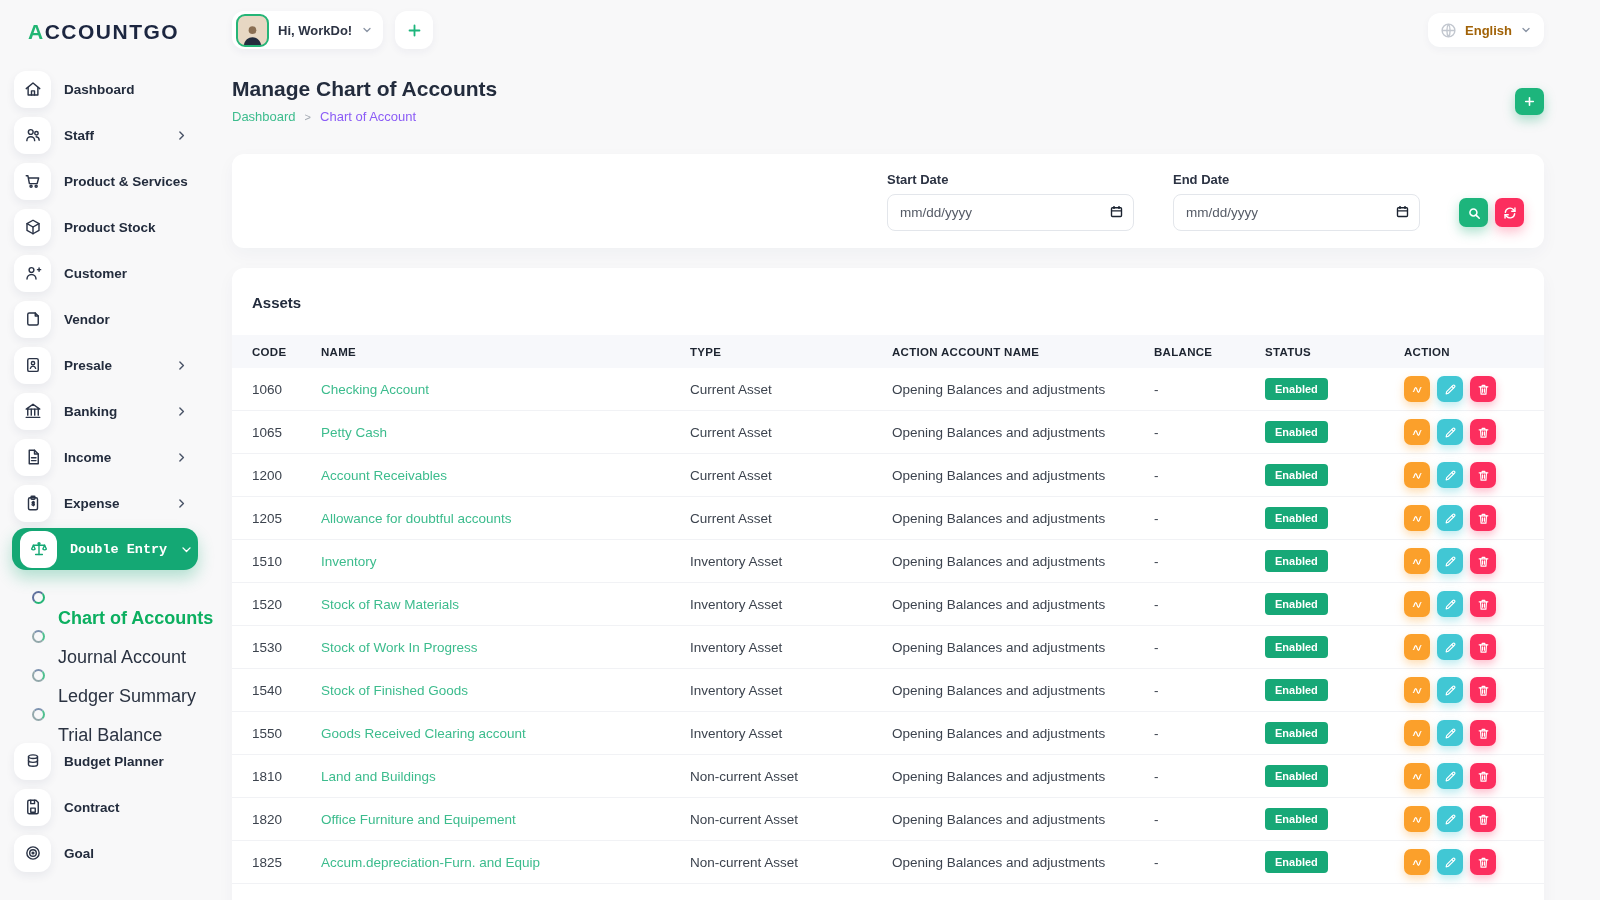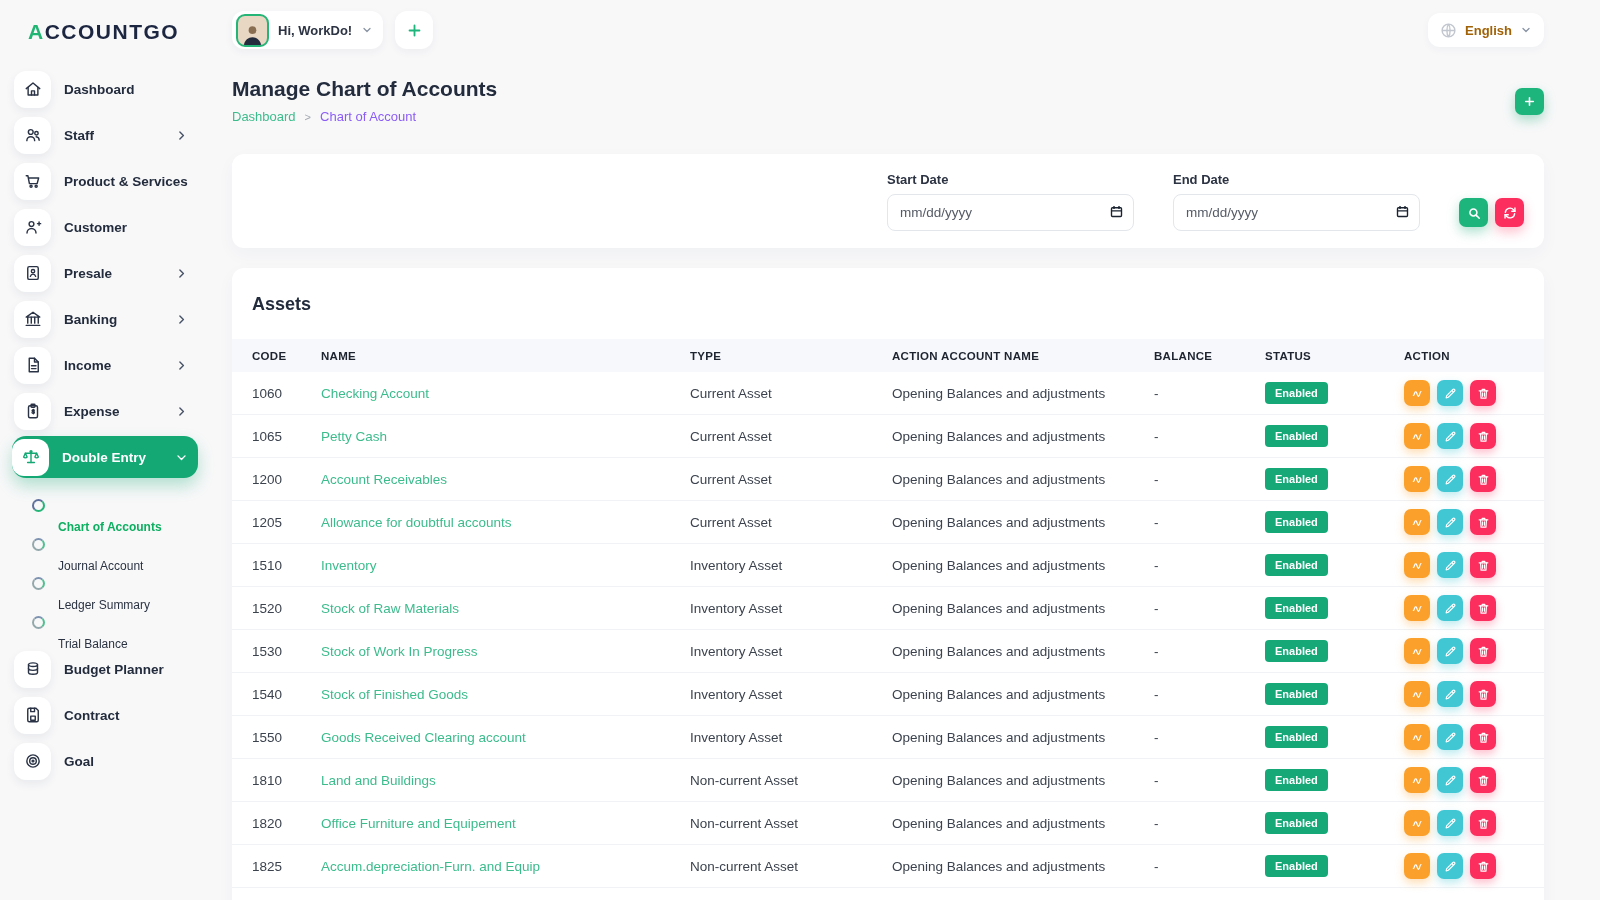--- a/index.html
+++ b/index.html
@@ -18,29 +18,29 @@
   .menu{padding:10px 12px 0 12px;}
   .side-item{display:flex;align-items:center;gap:13px;height:42px;margin-bottom:4px;
     padding:0 10px 0 2px;border-radius:14px;cursor:pointer;}
   .icon-tile{width:37px;height:37px;border-radius:12px;background:#fff;flex:0 0 37px;
     display:flex;align-items:center;justify-content:center;color:#2a3346;
     box-shadow:0 4px 10px rgba(30,40,90,.07);}
   .icon-tile svg{width:18px;height:18px;}
   .side-label{font-size:13.5px;font-weight:700;color:#232c3d;white-space:nowrap;}
   .side-chev{margin-left:auto;color:#4a5468;display:flex;}
   .side-chev svg{width:13px;height:13px;}
-  .side-item.active{background:var(--primary-green);box-shadow:0 8px 16px rgba(20,168,116,.30);padding-left:0;}
+  .side-item.active{background:var(--primary-green);box-shadow:0 8px 16px rgba(20,168,116,.30);padding-left:8px;font-family:Liberation Mono, monospace;}
   .side-item.active .side-label{color:#fff;}
   .side-item.active .side-chev{color:#fff;}
   .side-item.active .icon-tile{box-shadow:none;color:var(--primary-green);}
   .sub-list{padding:6px 0 4px 14px;}
   .sub-item{display:flex;align-items:center;gap:13px;height:34px;margin-bottom:5px;cursor:pointer;padding-left:6px;}
   .sub-bullet{width:9px;height:9px;border-radius:50%;border:2px solid #93a8ab;flex:0 0 9px;
     border-top-color:#7e93b0;border-right-color:#4fc08f;}
-  .sub-label{font-size:12px;font-weight:500;color:#2b3342;white-space:nowrap;margin-top:43px;}
+  .sub-label{font-size:18px;font-weight:500;color:#2b3342;white-space:nowrap;margin-top:43px;}
   .sub-item.active .sub-label{color:var(--active-text-green);font-weight:700;}
   .sub-item.active .sub-bullet{border-color:#5e709c;border-right-color:#25b577;border-bottom-color:#25b577;}
 
   
   .main{flex:1;padding:0 56px 0 22px;min-width:0;}
   .topbar{display:flex;align-items:center;margin-top:10px;height:40px;}
   .user-chip{display:flex;align-items:center;gap:9px;background:#fff;border-radius:12px;
     height:38px;padding:0 10px 0 4px;box-shadow:0 3px 8px rgba(30,40,90,.05);cursor:pointer;}
   .avatar{width:29px;height:29px;border-radius:9px;border:2px solid #25b577;background:#e7d7c3;
     display:flex;align-items:flex-end;justify-content:center;overflow:hidden;}
@@ -84,21 +84,21 @@
   .filter-actions{display:flex;gap:7px;padding-top:23px;}
   .sq-btn{width:29px;height:29px;border:0;border-radius:7px;color:#fff;display:flex;align-items:center;
     justify-content:center;cursor:pointer;}
   .sq-btn svg{width:14px;height:14px;}
   .sq-btn.search{background:#1db57c;box-shadow:0 5px 12px rgba(20,168,116,.35);}
   .sq-btn.reset{background:var(--pink);box-shadow:0 5px 12px rgba(252,46,94,.30);}
 
   
   .table-card{margin-top:20px;background:var(--card);border-radius:12px;box-shadow:0 6px 18px rgba(30,40,90,.04);
     padding:0 0 10px 0;min-height:640px;}
-  .section-title{font-size:18px;font-weight:700;color:#232c3d;padding:26px 20px 24px 20px;}
+  .section-title{font-size:15px;font-weight:700;color:#232c3d;padding:26px 20px 24px 20px;}
   table{width:100%;border-collapse:collapse;table-layout:fixed;}
   col.c-code{width:89px;} col.c-name{width:369px;} col.c-type{width:202px;}
   col.c-parent{width:262px;} col.c-bal{width:111px;} col.c-status{width:139px;} col.c-action{width:auto;}
   thead th{background:#f7f8fb;text-align:left;font-size:11.5px;font-weight:700;color:#1d2430;
     letter-spacing:.3px;height:33px;padding:0;}
   thead th:first-child,tbody td:first-child{padding-left:20px;}
   tbody td{border-bottom:1px solid #f1f2f5;font-size:13.5px;color:#3c434e;height:42px;padding:0;}
   td a.name-link{color:var(--link-green);text-decoration:none;cursor:pointer;}
   .badge{display:inline-block;background:#17a877;color:#fff;font-size:11px;font-weight:600;
     padding:5px 10px;border-radius:4px;}
@@ -149,26 +149,45 @@
               <path d="M3 5h2.2l2 10.5h10.3l2-7.5H6"></path>
               <circle cx="9.4" cy="19" r="1.4"></circle>
               <circle cx="16.2" cy="19" r="1.4"></circle>
             </svg>
           </span>
           <span class="side-label">Product &amp; Services</span>
         </div>
         <div class="side-item">
           <span class="icon-tile">
             <svg viewBox="0 0 24 24" fill="none" stroke="currentColor" stroke-width="1.9" stroke-linecap="round" stroke-linejoin="round">
+              <path d="M12 3l8 4.5v9L12 21l-8-4.5v-9L12 3z"></path>
+              <path d="M4 7.5l8 4.5 8-4.5"></path>
+              <path d="M12 12v9"></path>
+            </svg>
+          </span>
+          <span class="side-label">Product Stock</span>
+        </div>
+        <div class="side-item">
+          <span class="icon-tile">
+            <svg viewBox="0 0 24 24" fill="none" stroke="currentColor" stroke-width="1.9" stroke-linecap="round" stroke-linejoin="round">
               <circle cx="10" cy="8" r="3.2"></circle>
               <path d="M4 20c0-3.3 2.7-6 6-6s6 2.7 6 6"></path>
               <path d="M18 7.5h4.2M20.1 5.4v4.2"></path>
             </svg>
           </span>
           <span class="side-label">Customer</span>
+        </div>
+        <div class="side-item">
+          <span class="icon-tile">
+            <svg viewBox="0 0 24 24" fill="none" stroke="currentColor" stroke-width="1.9" stroke-linecap="round" stroke-linejoin="round">
+              <path d="M5 6a2 2 0 0 1 2-2h8l4 4v10a2 2 0 0 1-2 2H7a2 2 0 0 1-2-2V6z"></path>
+              <path d="M15 4v4h4"></path>
+            </svg>
+          </span>
+          <span class="side-label">Vendor</span>
         </div>
         <div class="side-item">
           <span class="icon-tile">
             <svg viewBox="0 0 24 24" fill="none" stroke="currentColor" stroke-width="1.9" stroke-linecap="round" stroke-linejoin="round">
               <rect x="5" y="3.5" width="14" height="17" rx="2"></rect>
               <circle cx="12" cy="9.5" r="2.2"></circle>
               <path d="M8.5 16.5c.5-1.8 1.9-3 3.5-3s3 1.2 3.5 3"></path>
             </svg>
           </span>
           <span class="side-label">Presale</span>

